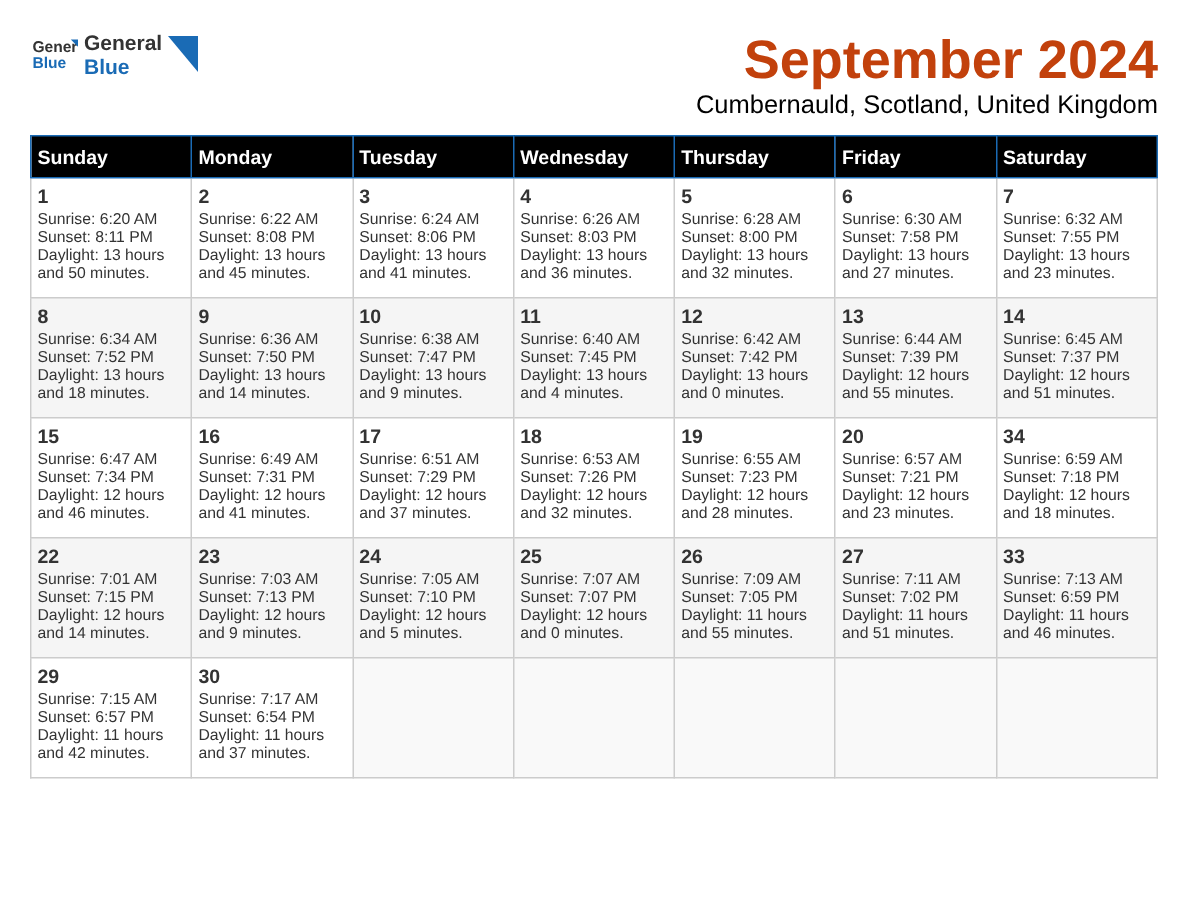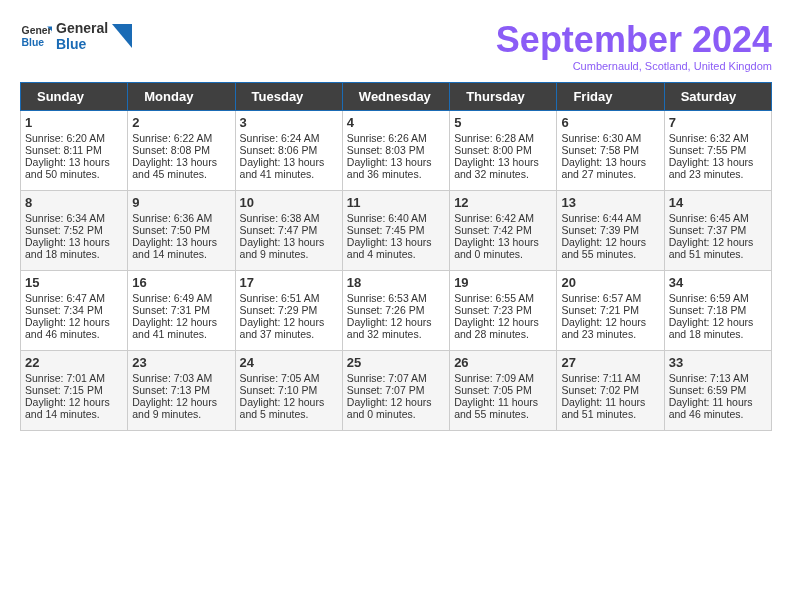--- a/index.html
+++ b/index.html
@@ -24,37 +24,37 @@
     .logo-icon {
       width: 32px;
       height: 32px;
     }
     .title-area {
       text-align: right;
     }
     .month-title {
       font-size: 36px;
       font-weight: bold;
-      color: #8b5cf6;
+      color: #c2410c;
       line-height: 1.1;
       text-align: right;
     }
     .location-title {
-      font-size: 11px;
-      color: #8b5cf6;
+      font-size: 17px;
+      color: #000000;
     }
     .calendar-table {
       width: 100%;
       border-collapse: collapse;
       table-layout: fixed;
     }
     .calendar-table th {
-      background-color: #404040;
+      background-color: #000000;
       color: white;
-      padding: 6px 16px;
+      padding: 6px 4px;
       font-size: 13px;
       font-weight: bold;
       text-align: left;
       border: 1px solid #1a6bb5;
       margin-top: 24px;
     }
     .calendar-table td {
       border: 1px solid #ccc;
       vertical-align: top;
       padding: 4px;
@@ -145,14 +145,23 @@
       </tr>
       <tr>
         <td><span class="day-number">22</span>Sunrise: 7:01 AM<br>Sunset: 7:15 PM<br>Daylight: 12 hours and 14 minutes.</td>
         <td><span class="day-number">23</span>Sunrise: 7:03 AM<br>Sunset: 7:13 PM<br>Daylight: 12 hours and 9 minutes.</td>
         <td><span class="day-number">24</span>Sunrise: 7:05 AM<br>Sunset: 7:10 PM<br>Daylight: 12 hours and 5 minutes.</td>
         <td><span class="day-number">25</span>Sunrise: 7:07 AM<br>Sunset: 7:07 PM<br>Daylight: 12 hours and 0 minutes.</td>
         <td><span class="day-number">26</span>Sunrise: 7:09 AM<br>Sunset: 7:05 PM<br>Daylight: 11 hours and 55 minutes.</td>
         <td><span class="day-number">27</span>Sunrise: 7:11 AM<br>Sunset: 7:02 PM<br>Daylight: 11 hours and 51 minutes.</td>
         <td><span class="day-number">33</span>Sunrise: 7:13 AM<br>Sunset: 6:59 PM<br>Daylight: 11 hours and 46 minutes.</td>
       </tr>
+      <tr>
+        <td><span class="day-number">29</span>Sunrise: 7:15 AM<br>Sunset: 6:57 PM<br>Daylight: 11 hours and 42 minutes.</td>
+        <td><span class="day-number">30</span>Sunrise: 7:17 AM<br>Sunset: 6:54 PM<br>Daylight: 11 hours and 37 minutes.</td>
+        <td class="empty-cell"></td>
+        <td class="empty-cell"></td>
+        <td class="empty-cell"></td>
+        <td class="empty-cell"></td>
+        <td class="empty-cell"></td>
+      </tr>
     </tbody>
 </table>
 
 </body></html>

